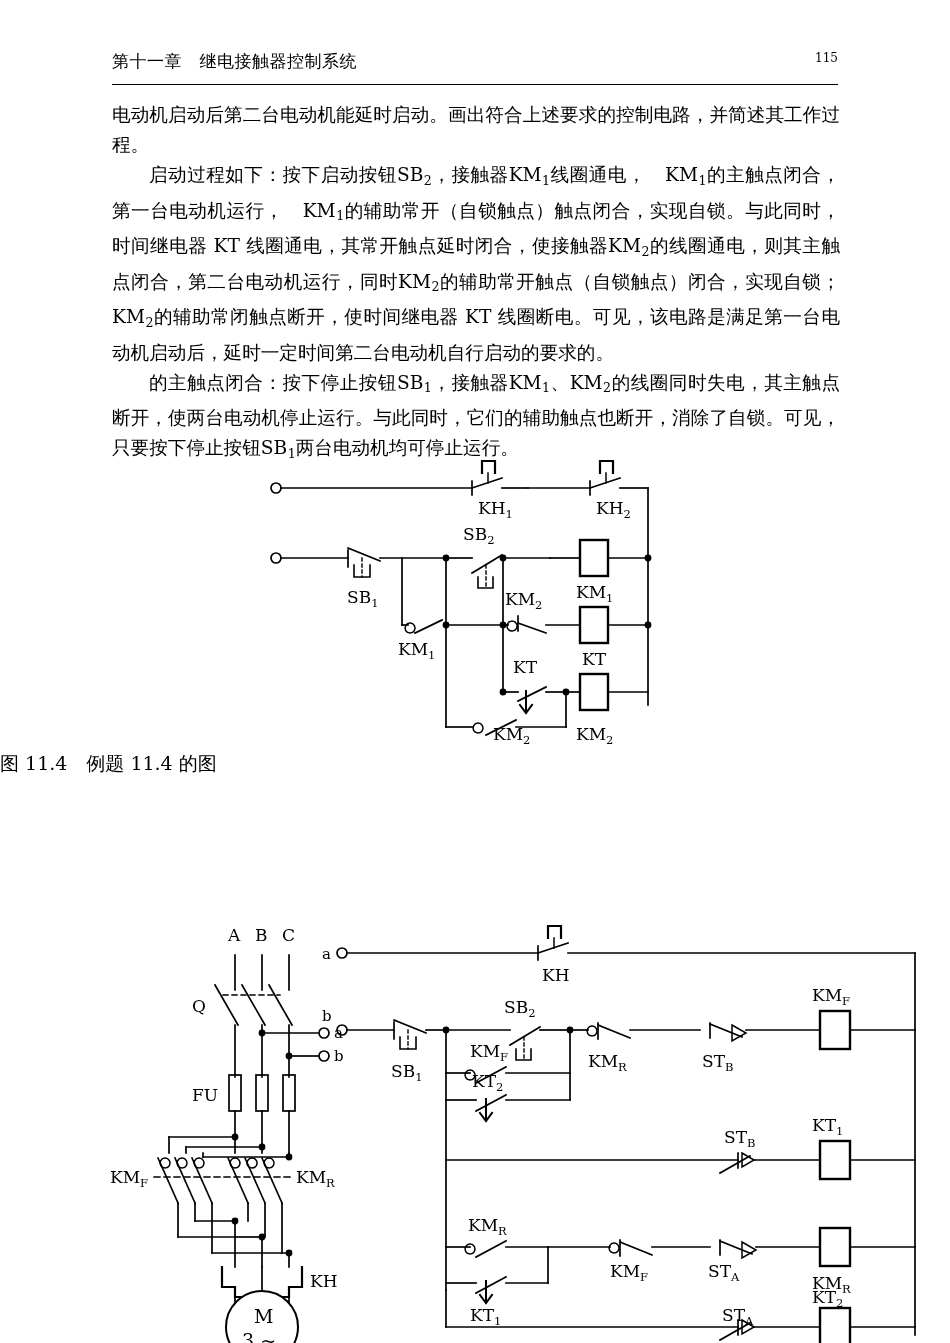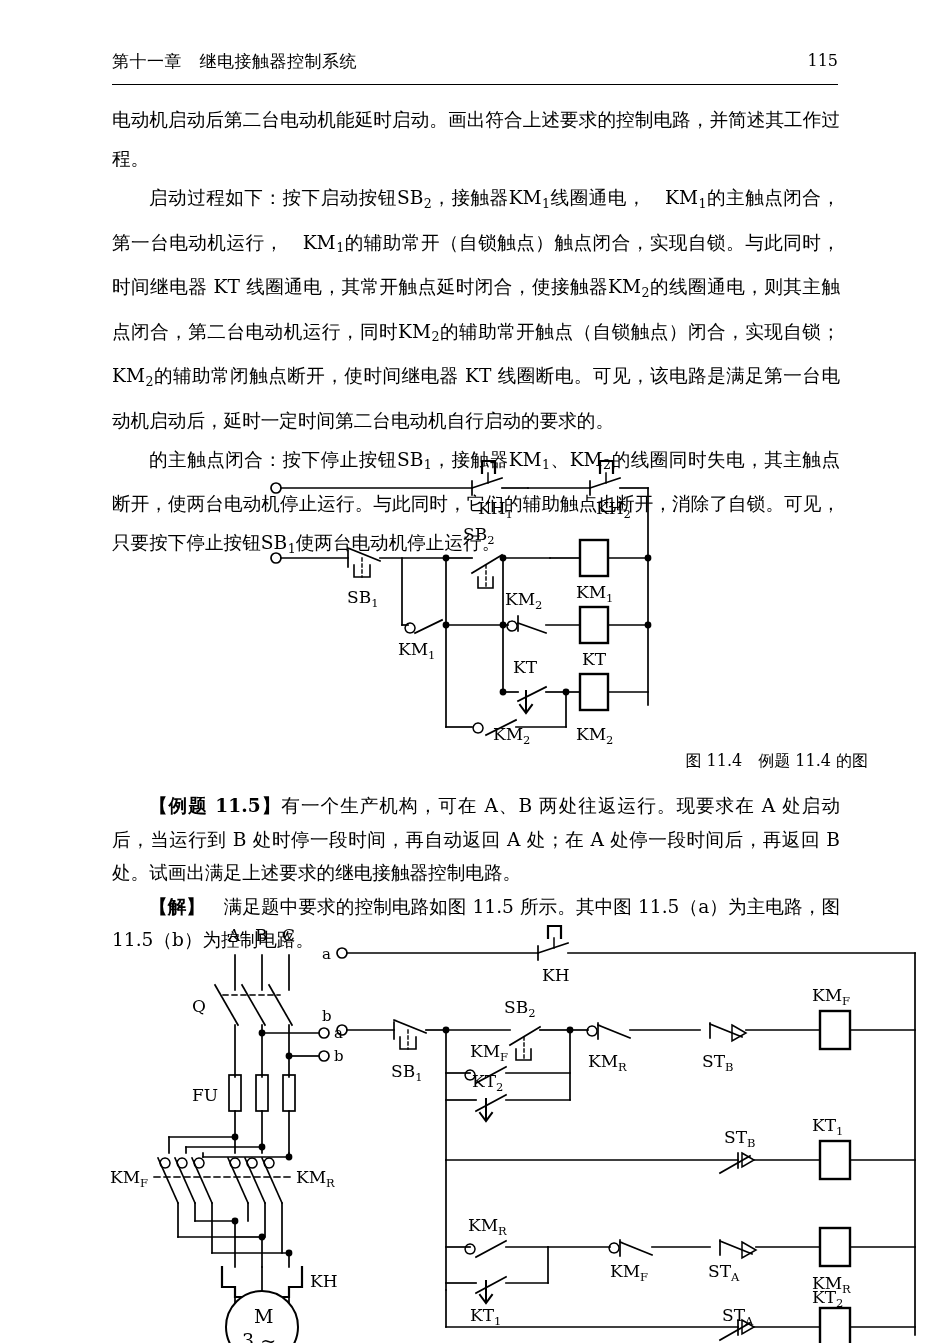--- a/index.html
+++ b/index.html
@@ -35,58 +35,58 @@
     position: absolute;
     left: 0; top: 0;
     width: 726px;
     text-align: left;
     font-size: 17px;
     letter-spacing: 0.5px;
   }
   .header-page {
     position: absolute;
     right: 0; top: 1px;
-    font-size: 16px;
+    font-size: 12px;
     font-family: "DejaVu Serif", "Liberation Serif", serif;
   }
   .header-rule {
     position: absolute;
     left: 112px;
     top: 84px;
     width: 726px;
     height: 0;
     border-top: 1.6px solid #000;
   }
 
   
   .body-text {
     position: absolute;
     left: 112px;
     top: 100px;
     width: 728px;
     font-size: 18.6px;
-    line-height: 39px;
+    line-height: 30px;
     text-align: justify;
     text-justify: inter-ideograph;
   }
   .para {
     margin: 0;
     text-indent: 0;
   }
   .para.ind { text-indent: 37px; }
   .sub { font-size: 0.68em; vertical-align: -0.28em; padding-left: 0.5px; }
   .lat { font-family: "DejaVu Serif", "Liberation Serif", serif; }
   .bk { font-weight: bold; }
 
   
   .fig-caption {
     position: absolute;
     width: 868px;
-    text-align: right;
-    font-size: 16px;
+    text-align: left;
+    font-size: 19px;
   }
   #cap-114 { left: 0; top: 751px; }
 
   .para-block2 {
     position: absolute;
     left: 112px;
     top: 789px;
     width: 728px;
     font-size: 18.6px;
     line-height: 33.5px;
@@ -117,21 +117,21 @@
     <div class="header-page">115</div>
   </div>
   <div class="header-rule"></div>
 
   <div class="body-text">
     <p class="para"><span>电动机启动后第二台电动机能延时启动。画出符合上述要求的控制电路，并简述其工作过程。</span></p>
 
 
     <p class="para ind"><span>启动过程如下：按下启动按钮SB</span><span class="sub lat">2</span><span>，接触器KM</span><span class="sub lat">1</span><span>线圈通电，　KM</span><span class="sub lat">1</span><span>的主触点闭合，第一台电动机运行，　KM</span><span class="sub lat">1</span><span>的辅助常开（自锁触点）触点闭合，实现自锁。与此同时，时间继电器 KT 线圈通电，其常开触点延时闭合，使接触器KM</span><span class="sub lat">2</span><span>的线圈通电，则其主触点闭合，第二台电动机运行，同时KM</span><span class="sub lat">2</span><span>的辅助常开触点（自锁触点）闭合，实现自锁；KM</span><span class="sub lat">2</span><span>的辅助常闭触点断开，使时间继电器 KT 线圈断电。可见，该电路是满足第一台电动机启动后，延时一定时间第二台电动机自行启动的要求的。</span></p>
 
-    <p class="para ind"><span>的主触点闭合：按下停止按钮SB</span><span class="sub lat">1</span><span>，接触器KM</span><span class="sub lat">1</span><span>、KM</span><span class="sub lat">2</span><span>的线圈同时失电，其主触点断开，使两台电动机停止运行。与此同时，它们的辅助触点也断开，消除了自锁。可见，只要按下停止按钮SB</span><span class="sub lat">1</span><span>使两台电动机停止运行。</span></p>
+    <p class="para ind"><span>的主触点闭合：按下停止按钮SB</span><span class="sub lat">1</span><span>，接触器KM</span><span class="sub lat">1</span><span>、KM</span><span class="sub lat">2</span><span>的线圈同时失电，其主触点断开，使两台电动机停止运行。与此同时，它们的辅助触点也断开，消除了自锁。可见，只要按下停止按钮SB</span><span class="sub lat">1</span><span>两台电动机均可停止运行。</span></p>
   </div>
 
   <div class="diagram" id="fig-114">
     <svg width="440" height="290" viewBox="0 0 440 290">
       <g stroke="#000" stroke-width="1.7" fill="none" stroke-linecap="square">
 
         <circle cx="26" cy="33" r="5" stroke-width="1.7" fill="#fff"></circle>
         <line x1="31" y1="33" x2="222" y2="33"></line>
 
         <line x1="222" y1="33" x2="252" y2="23"></line>
@@ -220,24 +220,20 @@
       <text class="lbl" x="326" y="143"><tspan>KM</tspan><tspan class="lbl-sub" dy="4">1</tspan></text>
       <text class="lbl" x="332" y="210">KT</text>
       <text class="lbl" x="263" y="218">KT</text>
       <text class="lbl" x="243" y="285"><tspan>KM</tspan><tspan class="lbl-sub" dy="4">2</tspan></text>
       <text class="lbl" x="326" y="285"><tspan>KM</tspan><tspan class="lbl-sub" dy="4">2</tspan></text>
     </svg>
   </div>
 
   <div class="fig-caption" id="cap-114">图 11.4　例题 11.4 的图</div>
 
-  <div class="para-block2">
-    <p class="para ind"><span class="bk">【例题 11.5】</span><span>有一个生产机构，可在 A、B 两处往返运行。现要求在 A 处启动后，当运行到 B 处时停一段时间，再自动返回 A 处；在 A 处停一段时间后，再返回 B 处。试画出满足上述要求的继电接触器控制电路。</span></p>
-    <p class="para ind"><span class="bk">【解】</span><span>　满足题中要求的控制电路如图 11.5 所示。其中图 11.5（a）为主电路，图 11.5（b）为控制电路。</span></p>
-  </div>
 
   <div class="diagram" id="fig-115">
     <svg width="830" height="430" viewBox="0 0 830 430">
       <g stroke="#000" stroke-width="1.7" fill="none" stroke-linecap="square">
 
         <line x1="125" y1="40" x2="125" y2="75"></line>
         <line x1="152" y1="40" x2="152" y2="75"></line>
         <line x1="179" y1="40" x2="179" y2="75"></line>
 
         <line x1="105" y1="70" x2="128" y2="110"></line>

